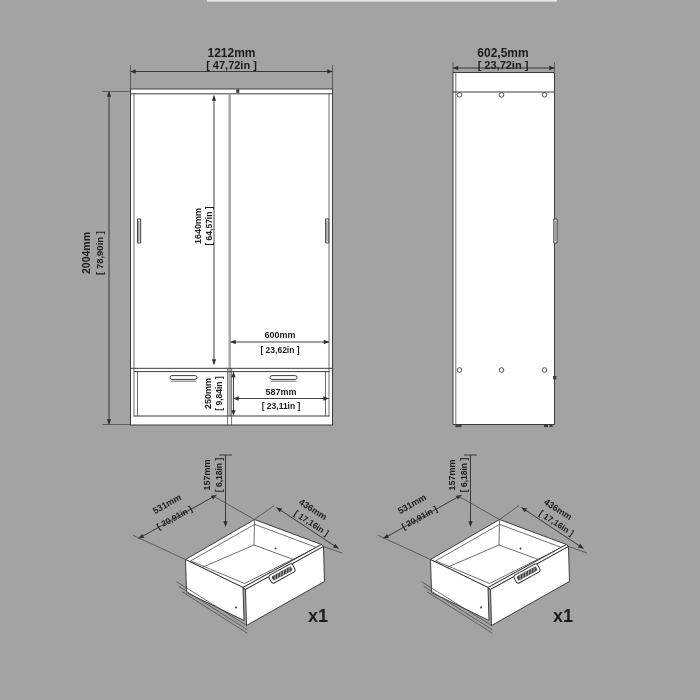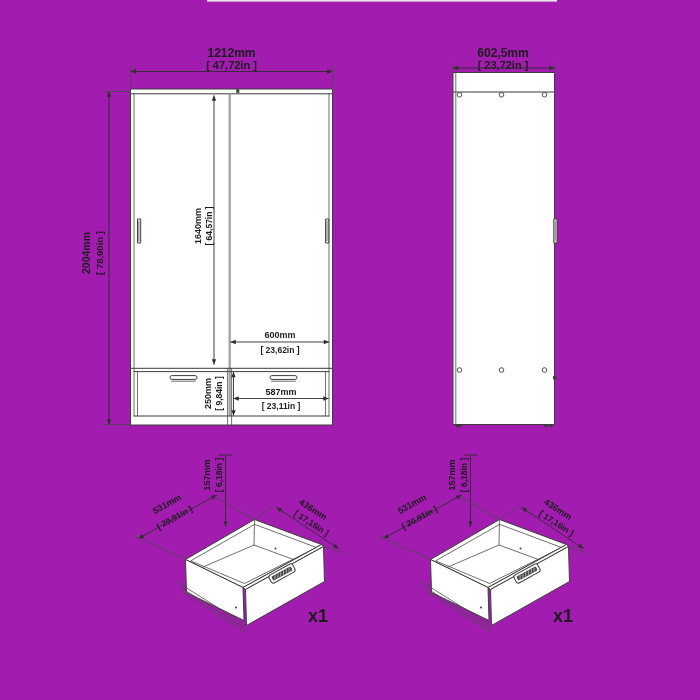--- a/index.html
+++ b/index.html
@@ -1,16 +1,16 @@
 <!DOCTYPE html>
 <html><head>
 <meta charset="utf-8">
 <style>
   html,body{margin:0;padding:0;background:#ffffff;}
-  .page{position:relative;width:700px;height:700px;background:#a21caf;overflow:hidden;
+  .page{position:relative;width:700px;height:700px;background:#a3a3a3;overflow:hidden;
         font-family:"Liberation Sans","DejaVu Sans",sans-serif;}
   svg{position:absolute;left:0;top:0;}
   .ln{stroke:#3d3d3d;stroke-width:1;fill:none;stroke-linecap:round;stroke-linejoin:round;}
   .lnf{stroke:#3d3d3d;stroke-width:1;fill:#ffffff;stroke-linejoin:round;}
   .thin{stroke:#4a4a4a;stroke-width:.8;fill:none;stroke-linecap:round;}
   .gray{stroke:#a5a5a5;stroke-width:2.4;fill:none;}
   .dim{stroke:#2e2e2e;stroke-width:.9;fill:none;}
   .fill{fill:#3d3d3d;stroke:none;}
   text{fill:#1c1c1c;font-weight:bold;}
   .t12{font-size:12px;}

